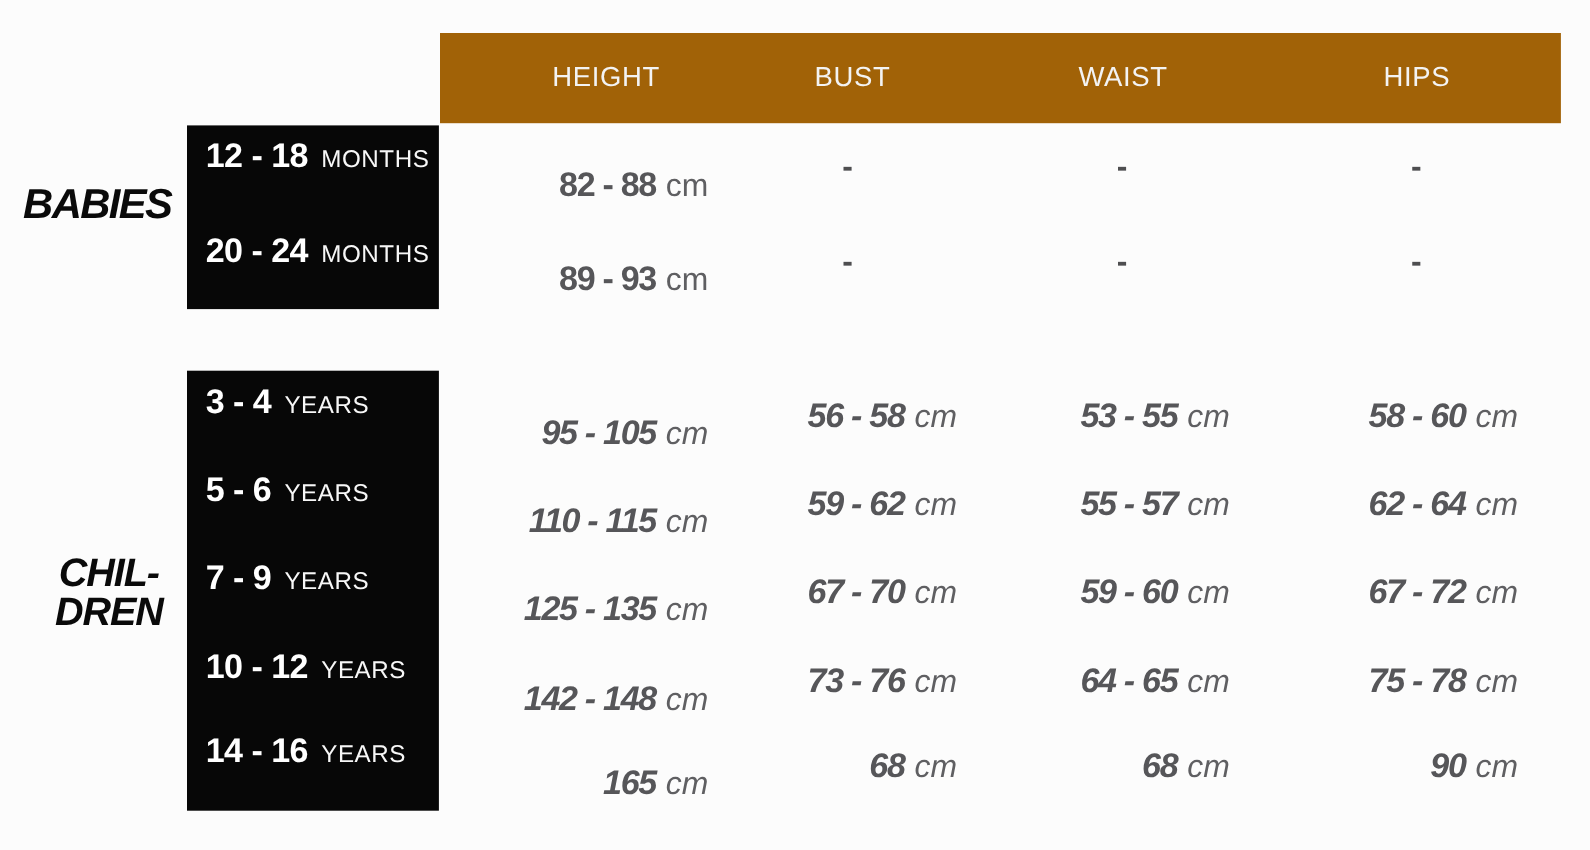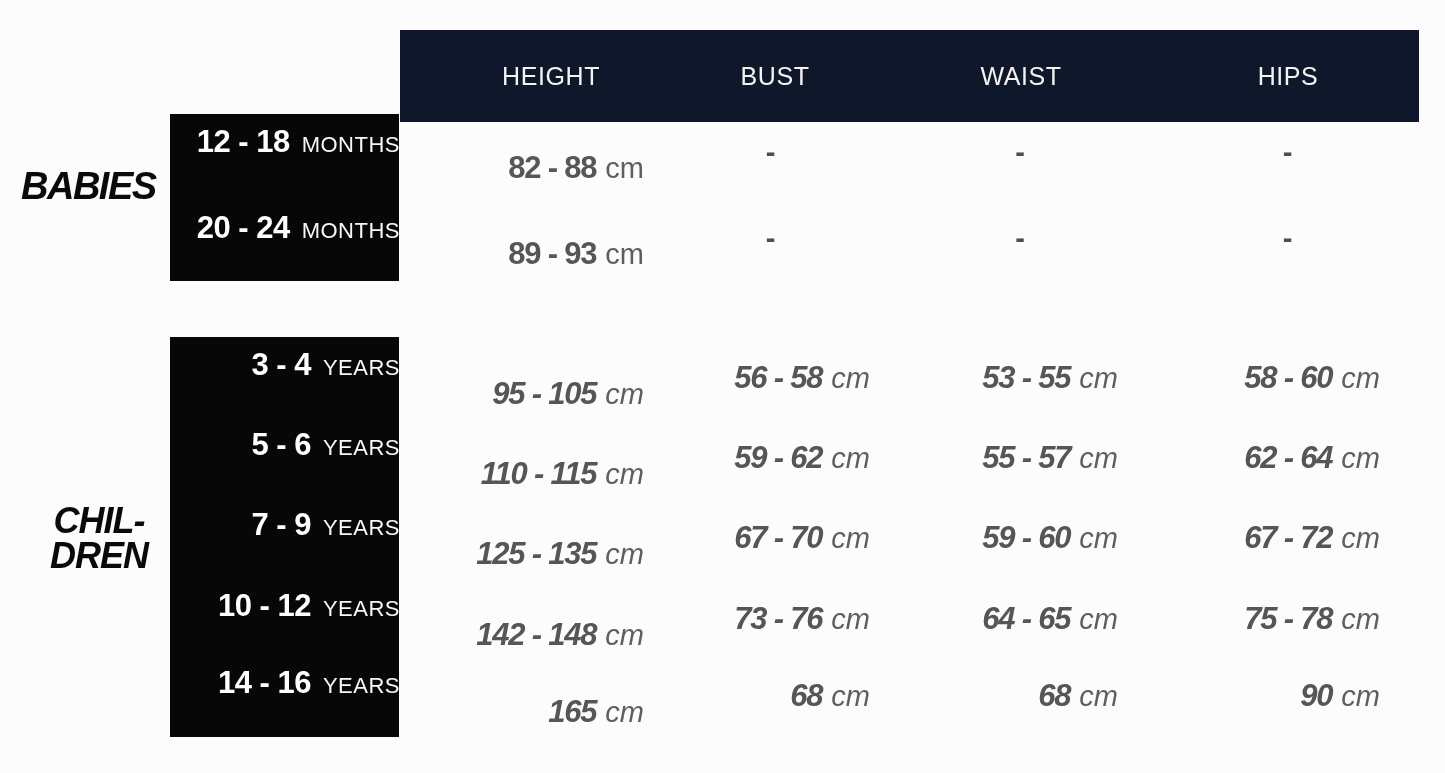--- a/index.html
+++ b/index.html
@@ -5,40 +5,40 @@
   html,body { margin:0; padding:0; }
   body {
     width:1445px; height:773px;
     background:#fcfcfc;
     font-family:"Liberation Sans","DejaVu Sans",sans-serif;
     position:relative; overflow:hidden;
   }
   .canvas { position:absolute; inset:0; }
 
   
-  .header-bar { position:absolute; left:400px; top:30px; width:1019px; height:92px; background:#0f172a; }
+  .header-bar { position:absolute; left:400px; top:30px; width:1019px; height:82px; background:#a16207; }
   .hcol {
     position:absolute; top:50%; transform:translate(-50%,-50%);
     color:#f3f3f3; font-size:25px; letter-spacing:.6px; white-space:nowrap;
   }
 
   
   .black-box { position:absolute; left:170px; width:229px; background:#070707; }
   .babies-box   { top:114px; height:167px; }
   .children-box { top:337px; height:400px; }
 
   
   .section-label { position:absolute; color:#0a0a0a; font-style:italic; font-weight:700; white-space:nowrap; }
   .babies-label   { left:21px; top:167px; font-size:38px; line-height:38px; letter-spacing:-1.5px; }
   .children-label { left:38px; top:503px; width:122px; font-size:36px; line-height:35px; letter-spacing:-1px; text-align:center; white-space:normal; }
 
   
   .row { position:absolute; left:170px; width:1249px; height:44px; display:flex; }
   .cell { line-height:44px; white-space:nowrap; box-sizing:border-box; }
-  .cell.lbl { width:230px; padding-left:17px;text-align:right; }
+  .cell.lbl { width:230px; padding-left:17px; }
   .c1 { width:255px;margin-top:16px; } .c2 { width:255px; } .c3 { width:254px; } .c4 { width:255px; }
   .num { text-align:right; }
   .c1.num { padding-right:11px; } .c2.num { padding-right:40px; }
   .c3.num { padding-right:46px; } .c4.num { padding-right:39px; }
   .dashc { text-align:center; }
   .c2.dashc { transform:translateX(-12px); }
   .c3.dashc { transform:translateX(-17px); }
   .c4.dashc { transform:translateX(-4px); }
   .data { position:relative; }
   .row.babies   .data { top:10px; }

